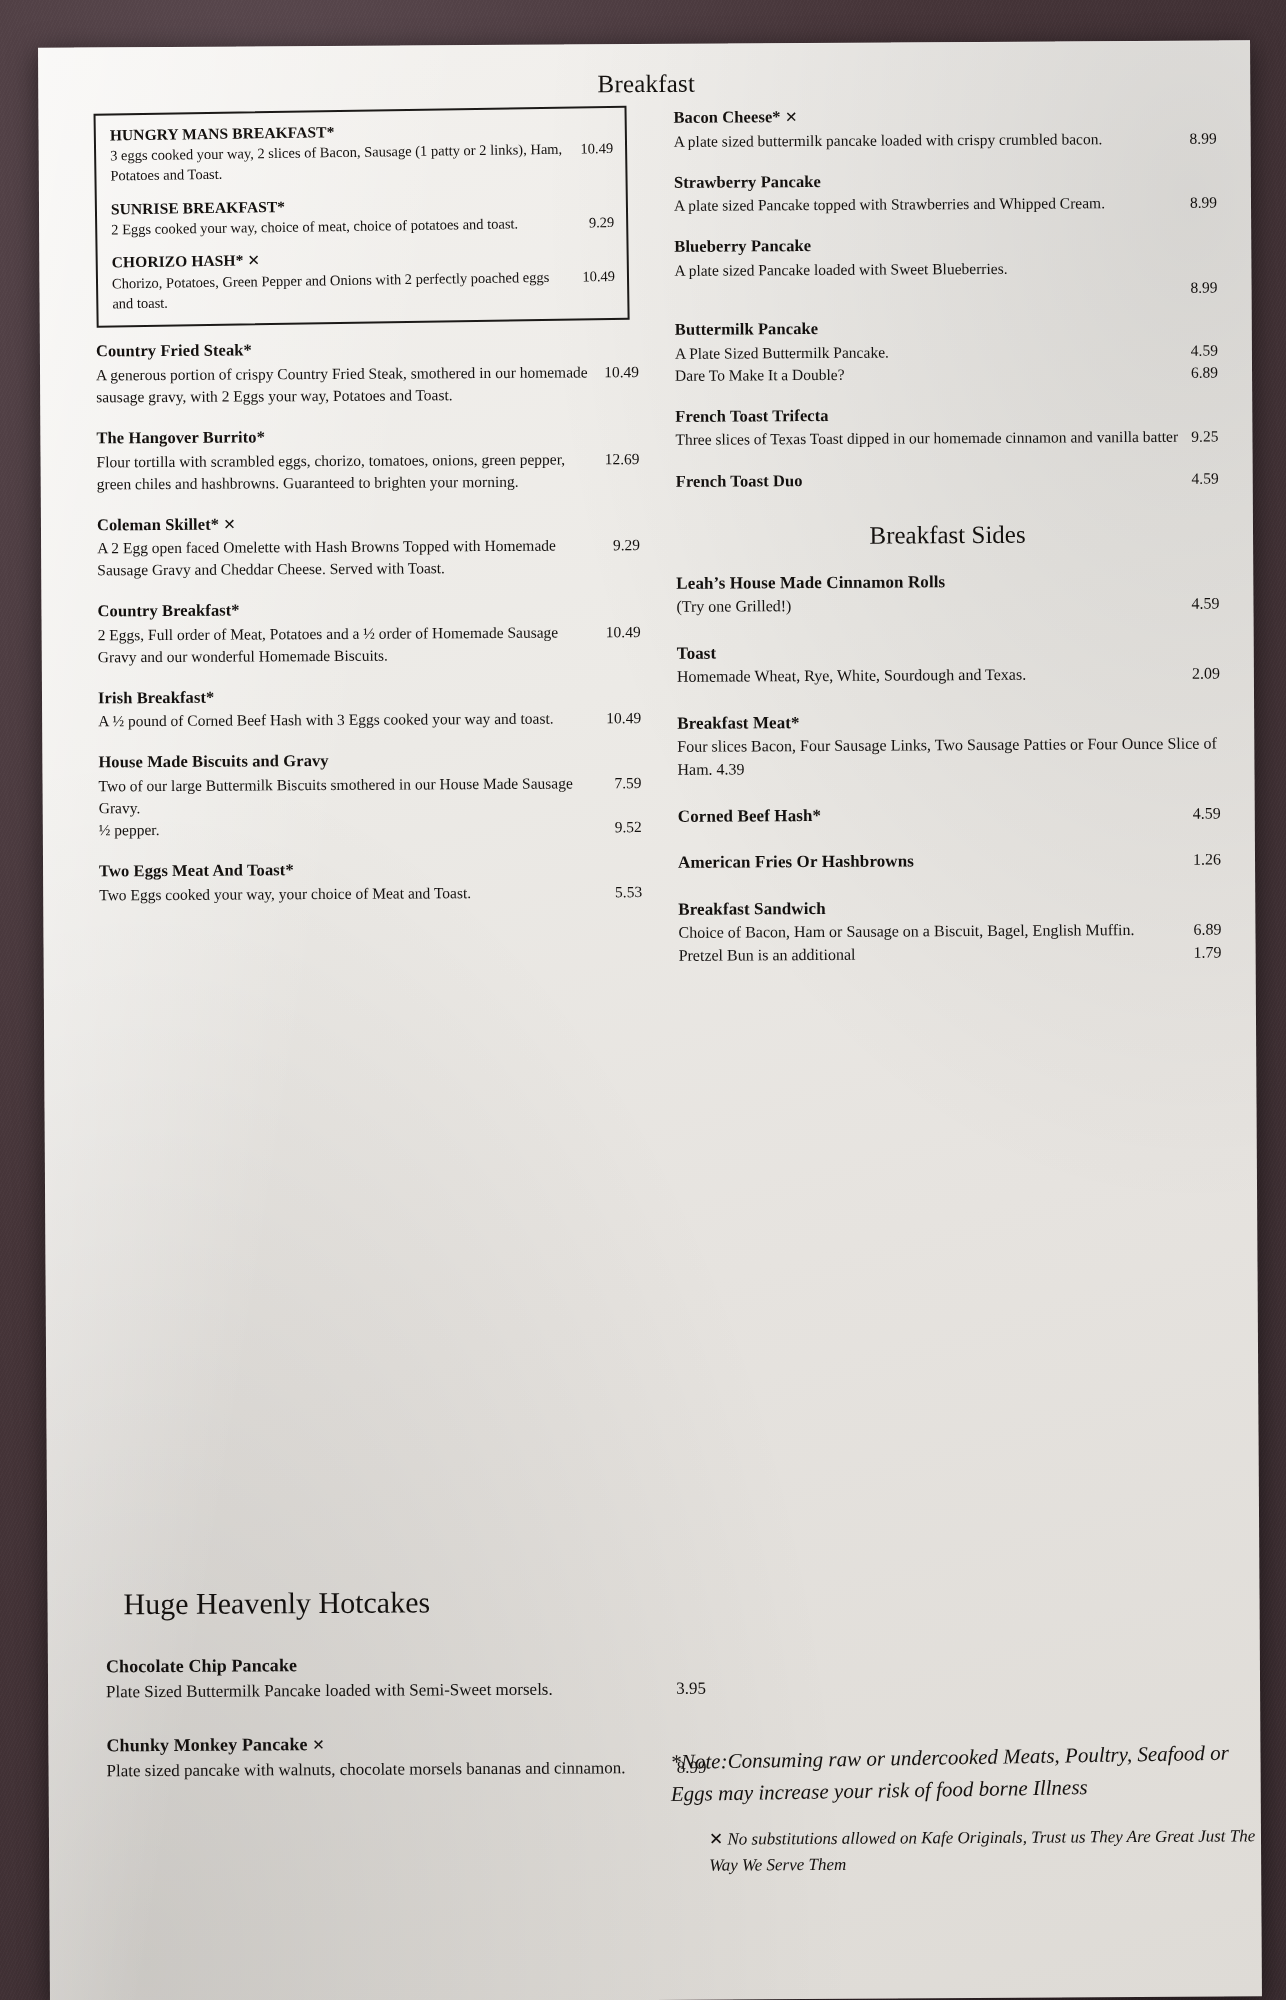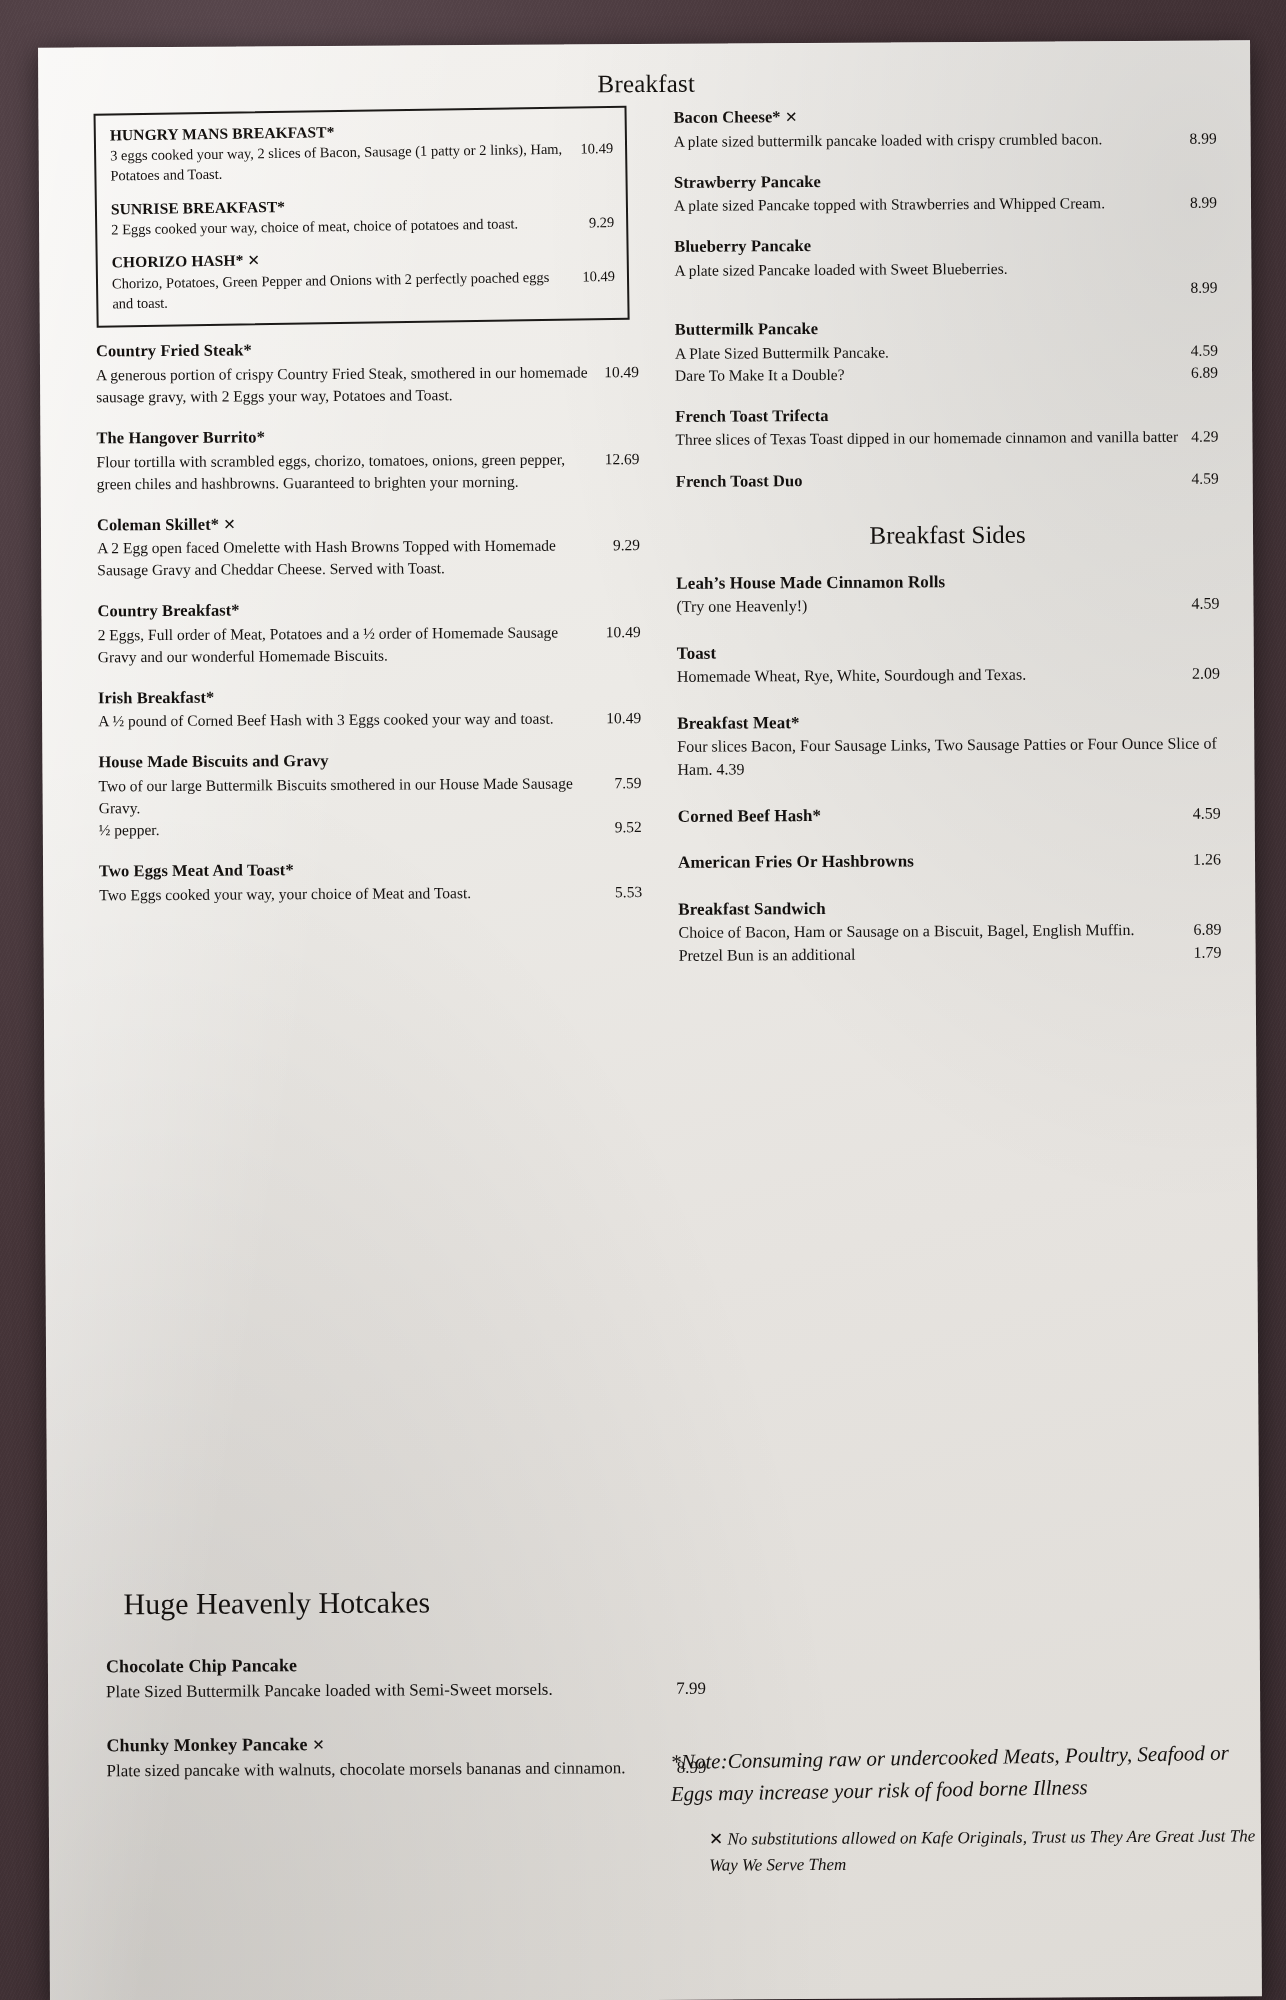--- a/index.html
+++ b/index.html
@@ -250,41 +250,41 @@
           </div>
           <div class="desc">
             <span class="price">6.89</span>
             <span>Dare To Make It a Double?</span>
           </div>
         </div>
 
         <div class="item">
           <div class="name">French Toast Trifecta</div>
           <div class="desc">
-            <span class="price">4.29</span>
+            <span class="price">9.25</span>
             <span>Three slices of Texas Toast dipped in our homemade cinnamon and vanilla batter</span>
           </div>
         </div>
 
         <div class="item">
           <div class="row">
             <div class="name">French Toast Duo</div>
             <div class="desc" style="text-align:right">4.59</div>
           </div>
         </div>
 
         <div class="section-title">Breakfast Sides</div>
 
         <div class="sides">
 
           <div class="item">
             <div class="name">Leah’s House Made Cinnamon Rolls</div>
             <div class="desc">
               <span class="price">4.59</span>
-              <span>(Try one Heavenly!)</span>
+              <span>(Try one Grilled!)</span>
             </div>
           </div>
 
           <div class="item">
             <div class="name">Toast</div>
             <div class="desc">
               <span class="price">2.09</span>
               <span>Homemade Wheat, Rye, White, Sourdough and Texas.</span>
             </div>
           </div>
@@ -327,21 +327,21 @@
 
       </div>
     </div>
 
     <div class="hotcakes">
       <h2>Huge Heavenly Hotcakes</h2>
 
       <div class="item">
         <div class="name">Chocolate Chip Pancake</div>
         <div class="desc">
-          <span class="price">7.99</span>
+          <span class="price">3.95</span>
           <span>Plate Sized Buttermilk Pancake loaded with Semi-Sweet morsels.</span>
         </div>
       </div>
 
       <div class="item">
         <div class="name">
           <span>Chunky Monkey Pancake</span>
           <span class="nosub">✕</span>
         </div>
         <div class="desc">

